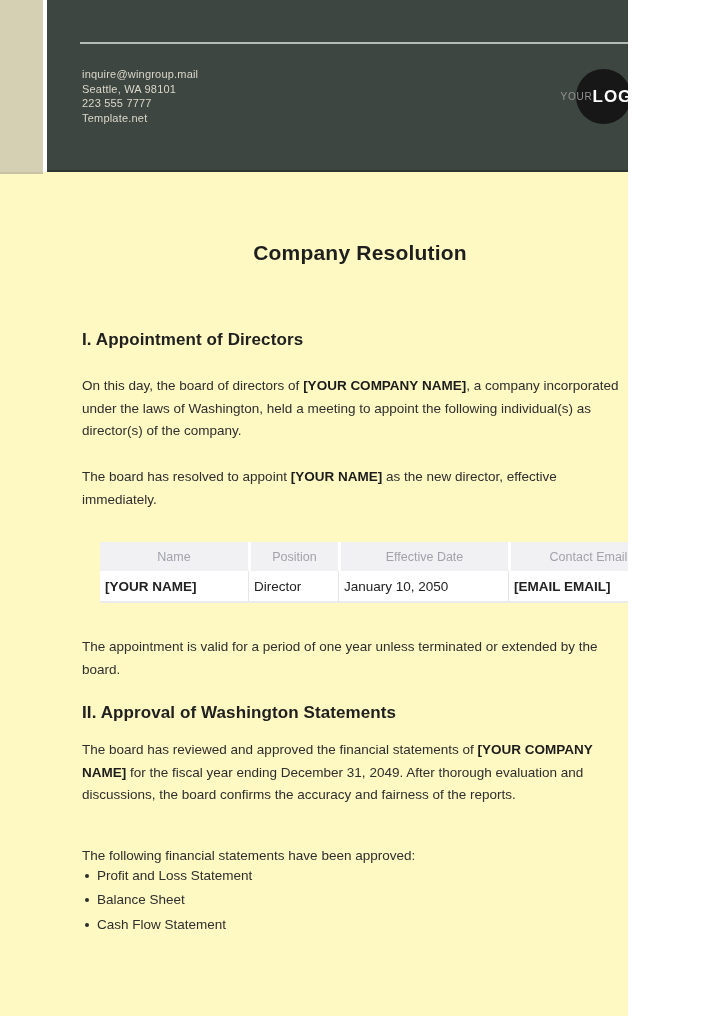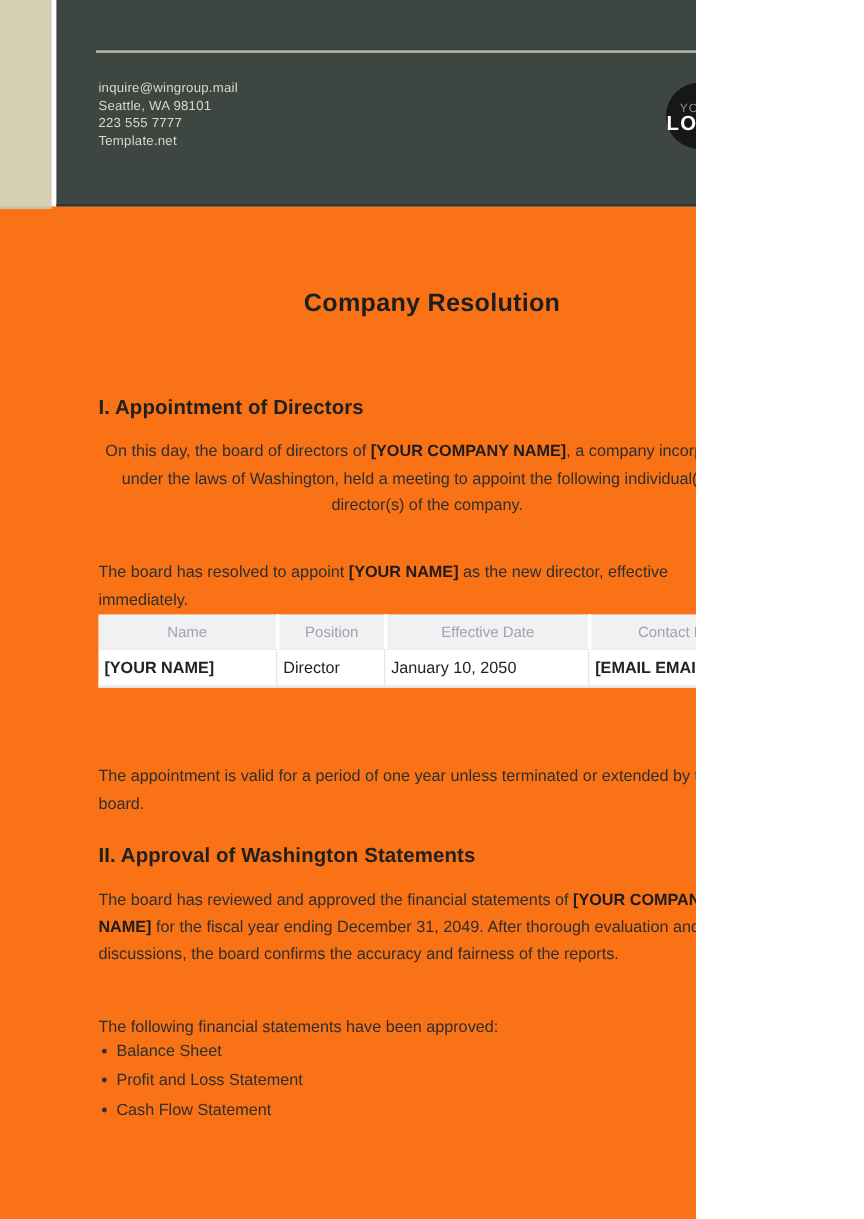--- a/index.html
+++ b/index.html
@@ -1,34 +1,34 @@
 <!DOCTYPE html>
 <html><head>
 <meta charset="utf-8">
 <style>
   html,body { margin:0; padding:0; background:#ffffff; }
   .page {
-    position:relative; width:580px; height:1016px; background:#f97316;
+    position:relative; width:628px; height:1016px; background:#fef9c3;
     font-family:"Liberation Sans", sans-serif; overflow:hidden;
   }
 
   
   .header-band { position:absolute; top:0; left:0; width:720px; height:172px; background:#ffffff; }
   .stripe { position:absolute; top:0; height:172px; background:#d5cfb3; }
   .stripe.left  { left:0;  width:43px; border-bottom:2px solid #c9c3a6; }
   .stripe.right { right:0; width:43px; border-bottom:2px solid #c9c3a6; }
   .green-panel {
     position:absolute; top:0; left:47px; width:622px; height:170px;
     background:#3d4640; border-bottom:2px solid #2e362f;
   }
   .header-rule { position:absolute; top:42px; left:33px; width:558px; height:2px; background:#b6bbb4; }
   .contact { position:absolute; top:67px; left:35px; color:#dbd8c9; font-size:11px; line-height:14.5px; letter-spacing:0.2px; }
   .logo-circle {
-    position:absolute; top:69px; left:508px; width:55px; height:55px; border-radius:50%;
-    background:#171717; display:flex; flex-direction:column; align-items:center; justify-content:center;
+    position:absolute; top:69px; left:529px; width:55px; height:55px; border-radius:50%;
+    background:#171717; display:flex; flex-direction:row; align-items:center; justify-content:center;
   }
   .logo-circle .l1 { color:#939393; font-size:10px; letter-spacing:0.8px; line-height:11px; }
   .logo-circle .l2 { color:#ffffff; font-size:17px; font-weight:bold; letter-spacing:1px; line-height:13px; }
 
   
   .doc-title {
     position:absolute; top:241px; left:0; width:720px; text-align:center;
     font-size:21px; font-weight:bold; color:#1e1e1e; letter-spacing:0.2px;
   }
   .abs { position:absolute; left:82px; }
@@ -80,25 +80,25 @@
         <span class="l1">YOUR</span>
         <span class="l2">LOGO</span>
       </div>
     </div>
   </div>
 
   <div class="doc-title">Company Resolution</div>
 
   <div class="abs section-heading" style="top:330px;text-align:right;">I. Appointment of Directors</div>
 
-  <p class="abs para" style="top:365px;text-align:center;"><span>On this day, the board of directors of </span><span class="b">[YOUR COMPANY NAME]</span><span>, a company incorporated under the laws of Washington, held a meeting to appoint the following individual(s) as director(s) of the company.</span></p>
+  <p class="abs para" style="top:375px;"><span>On this day, the board of directors of </span><span class="b">[YOUR COMPANY NAME]</span><span>, a company incorporated under the laws of Washington, held a meeting to appoint the following individual(s) as director(s) of the company.</span></p>
 
   <p class="abs para" style="top:466px;"><span>The board has resolved to appoint </span><span class="b">[YOUR NAME]</span><span> as the new director, effective immediately.</span></p>
 
-  <table class="res-table abs" style="top:512px;">
+  <table class="res-table abs" style="top:542px;margin-left:18px;">
     <colgroup>
       <col style="width:148px">
         <col style="width:90px">
         <col style="width:170px">
         <col style="width:158px">
     </colgroup>
     <thead>
       <tr>
         <th>Name</th>
         <th>Position</th>
@@ -118,18 +118,18 @@
 
   <p class="abs para" style="top:636px;">The appointment is valid for a period of one year unless terminated or extended by the board.</p>
 
   <div class="abs section-heading" style="top:703px;">II. Approval of Washington Statements</div>
 
   <p class="abs para" style="top:739px;"><span>The board has reviewed and approved the financial statements of </span><span class="b">[YOUR COMPANY NAME]</span><span> for the fiscal year ending December 31, 2049. After thorough evaluation and discussions, the board confirms the accuracy and fairness of the reports.</span></p>
 
   <p class="abs para" style="top:845px;">The following financial statements have been approved:</p>
 
   <ul class="fin-list abs" style="top:864px;">
+    <li><span class="dot"></span><span>Profit and Loss Statement</span></li>
     <li><span class="dot"></span><span>Balance Sheet</span></li>
-    <li><span class="dot"></span><span>Profit and Loss Statement</span></li>
     <li><span class="dot"></span><span>Cash Flow Statement</span></li>
   </ul>
 
 </div>
 
 </body></html>

